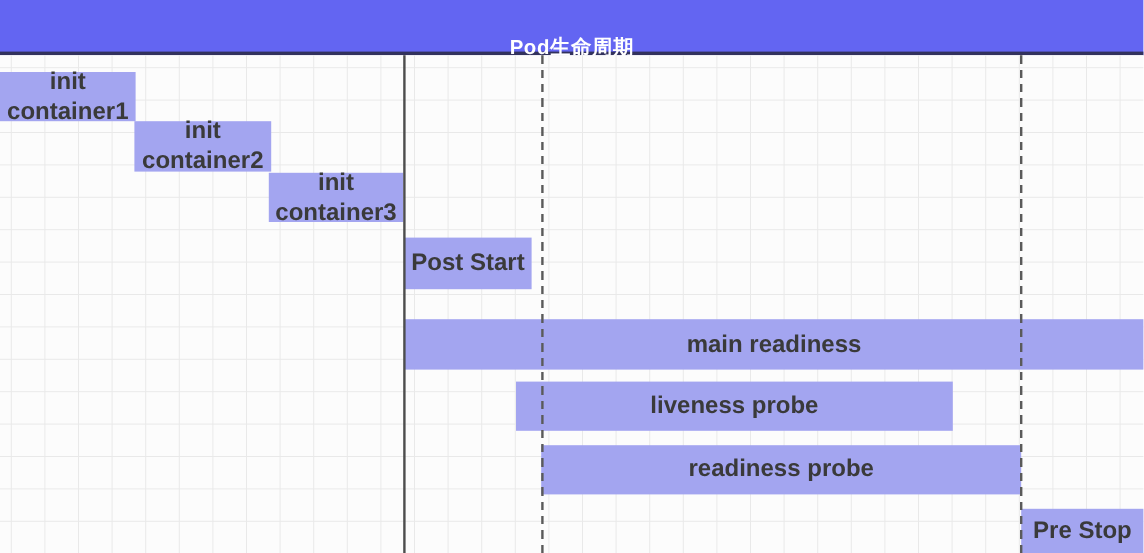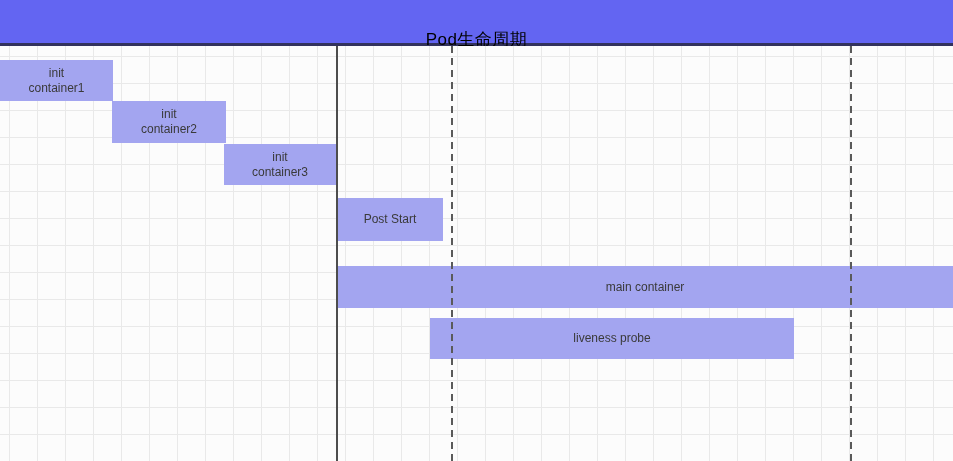--- a/index.html
+++ b/index.html
@@ -22,39 +22,39 @@
   }
   .titlebar{
     position:absolute;left:0;top:0;
     width:953px;height:43px;
     background:var(--header-bg);
     border-bottom:3px solid var(--header-border);
     box-sizing:content-box;
     display:flex;align-items:center;justify-content:center;
   }
   .titlebar span{
-    font-size:17px;font-weight:normal;color:#000000;
+    font-size:17px;font-weight:bold;color:#ffffff;
     letter-spacing:.5px;
     margin-top:36px;
   }
   .area{
     position:absolute;left:0;top:46px;
     width:953px;height:415px;
     background-color:var(--bg);
     background-image:
       linear-gradient(to right, var(--grid-line) 1px, transparent 1px),
       linear-gradient(to bottom, var(--grid-line) 1px, transparent 1px);
     background-size:28px 27px;
     background-position:9px 10px;
   }
   .bar{
     position:absolute;
     background:var(--bar-fill);
     color:var(--bar-text);
-    font-size:12px;font-weight:normal;
+    font-size:20px;font-weight:bold;
     display:flex;align-items:center;justify-content:center;
     text-align:center;
     white-space:pre-line;
     line-height:1.25;
     z-index:1;
   }
   .vline{
     position:absolute;top:0;height:415px;width:2px;
     z-index:2;
   }
@@ -84,19 +84,21 @@
   </div>
   <div class="area">
 
   <div class="bar" style="left: 0px; top: 14px; width: 113px; height: 41px;">init
 container1</div>
       <div class="bar" style="left: 112px; top: 55px; width: 114px; height: 42px;">init
 container2</div>
       <div class="bar" style="left: 224px; top: 98px; width: 112px; height: 41px;">init
 container3</div>
       <div class="bar" style="left: 337px; top: 152px; width: 106px; height: 43px;">Post Start</div>
-      <div class="bar" style="left: 337px; top: 220px; width: 616px; height: 42px;">main container</div>
+      <div class="bar" style="left: 337px; top: 220px; width: 616px; height: 42px;">main readiness</div>
       <div class="bar" style="left: 430px; top: 272px; width: 364px; height: 41px;">liveness probe</div>
+      <div class="bar" style="left: 451px; top: 325px; width: 400px; height: 41px;">readiness probe</div>
+      <div class="bar" style="left: 851px; top: 378px; width: 102px; height: 37px;">Pre Stop</div>
       <div class="vline solid" style="left: 336px;"></div>
       <div class="vline dashed" style="left: 451px;"></div>
       <div class="vline dashed" style="left: 850px;"></div>
     </div>
 </div>
 
 </body></html>

